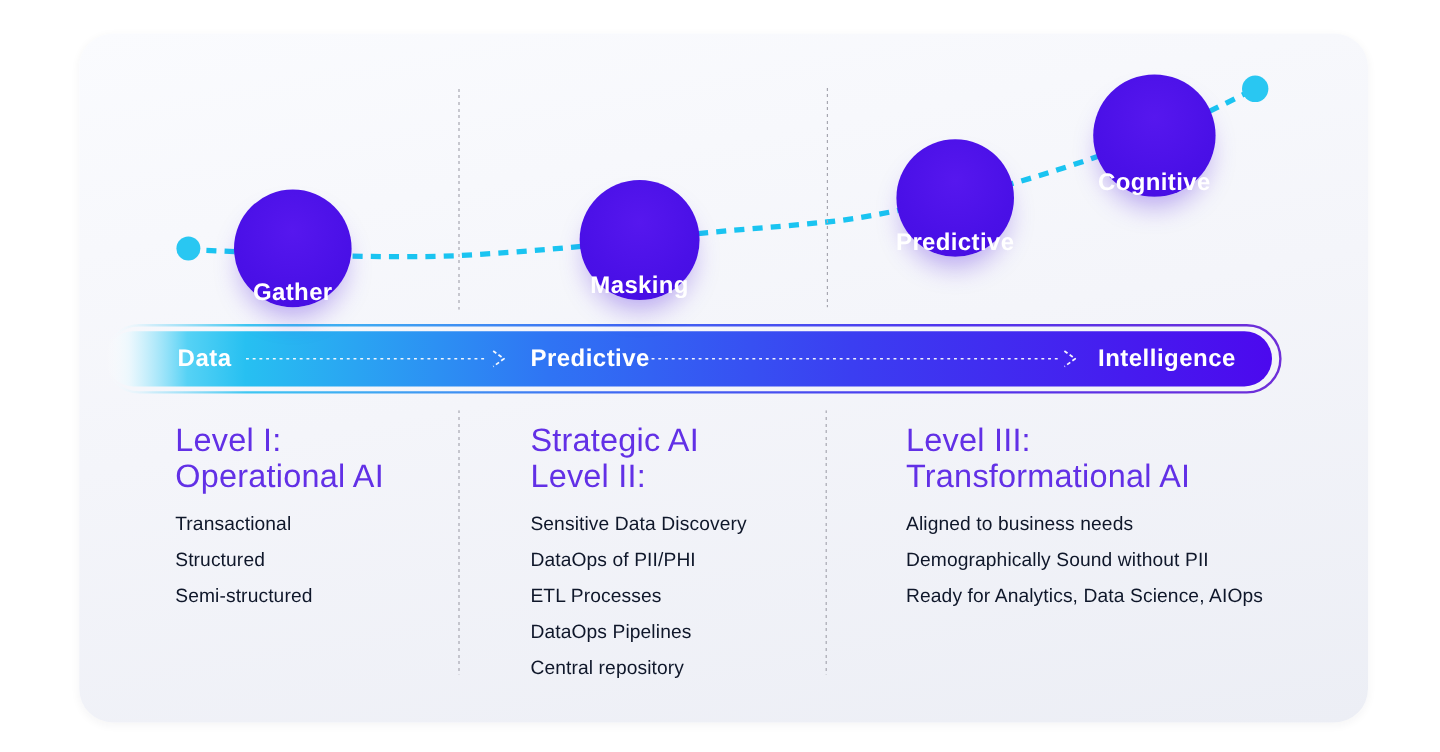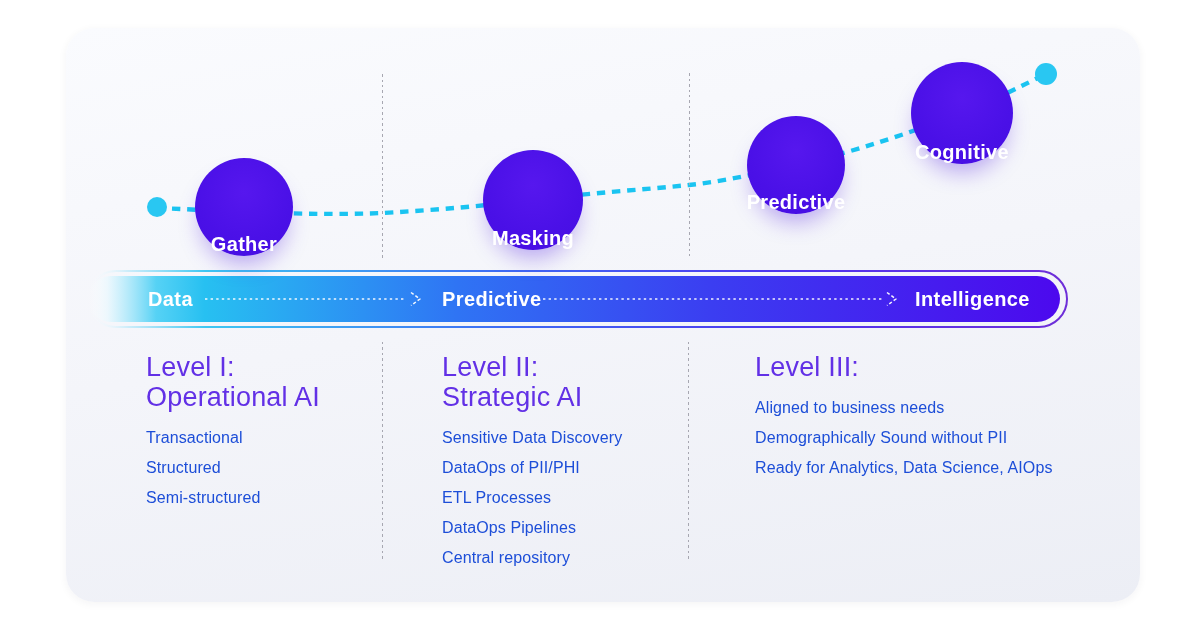--- a/index.html
+++ b/index.html
@@ -46,21 +46,21 @@
   
   .col{position:absolute;top:352px;}
   .col.c1{left:146px;width:240px;}
   .col.c2{left:442px;width:260px;}
   .col.c3{left:755px;width:350px;}
   .col-heading{
     margin:0;color:#6230e6;font-weight:400;font-size:27px;line-height:30px;letter-spacing:.2px;
   }
   .col-items{list-style:none;margin:16px 0 0 0;padding:0;}
   .col-items li{
-    color:#1d4ed8;font-size:16px;line-height:20px;margin-bottom:10px;letter-spacing:.1px;
+    color:#0f172a;font-size:16px;line-height:20px;margin-bottom:10px;letter-spacing:.1px;
   }
 </style>
 </head>
 <body>
 
 <div class="card"></div>
 
 <svg class="overlay" viewBox="0 0 1200 627">
   <defs>
     <linearGradient id="barGrad" gradientUnits="userSpaceOnUse" x1="88" y1="0" x2="1060" y2="0">
@@ -132,34 +132,35 @@
   </h3>
   <ul class="col-items">
     <li>Transactional</li>
     <li>Structured</li>
     <li>Semi-structured</li>
   </ul>
 </div>
 
 <div class="col c2">
   <h3 class="col-heading">
+    <div>Strategic AI</div>
     <div>Level II:</div>
-    <div>Strategic AI</div>
   </h3>
   <ul class="col-items">
     <li>Sensitive Data Discovery</li>
     <li>DataOps of PII/PHI</li>
     <li>ETL Processes</li>
     <li>DataOps Pipelines</li>
     <li>Central repository</li>
   </ul>
 </div>
 
 <div class="col c3">
   <h3 class="col-heading">
     <div>Level III:</div>
+    <div>Transformational AI</div>
   </h3>
   <ul class="col-items">
     <li>Aligned to business needs</li>
     <li>Demographically Sound without PII</li>
     <li>Ready for Analytics, Data Science, AIOps</li>
   </ul>
 </div>
 
 </body></html>

